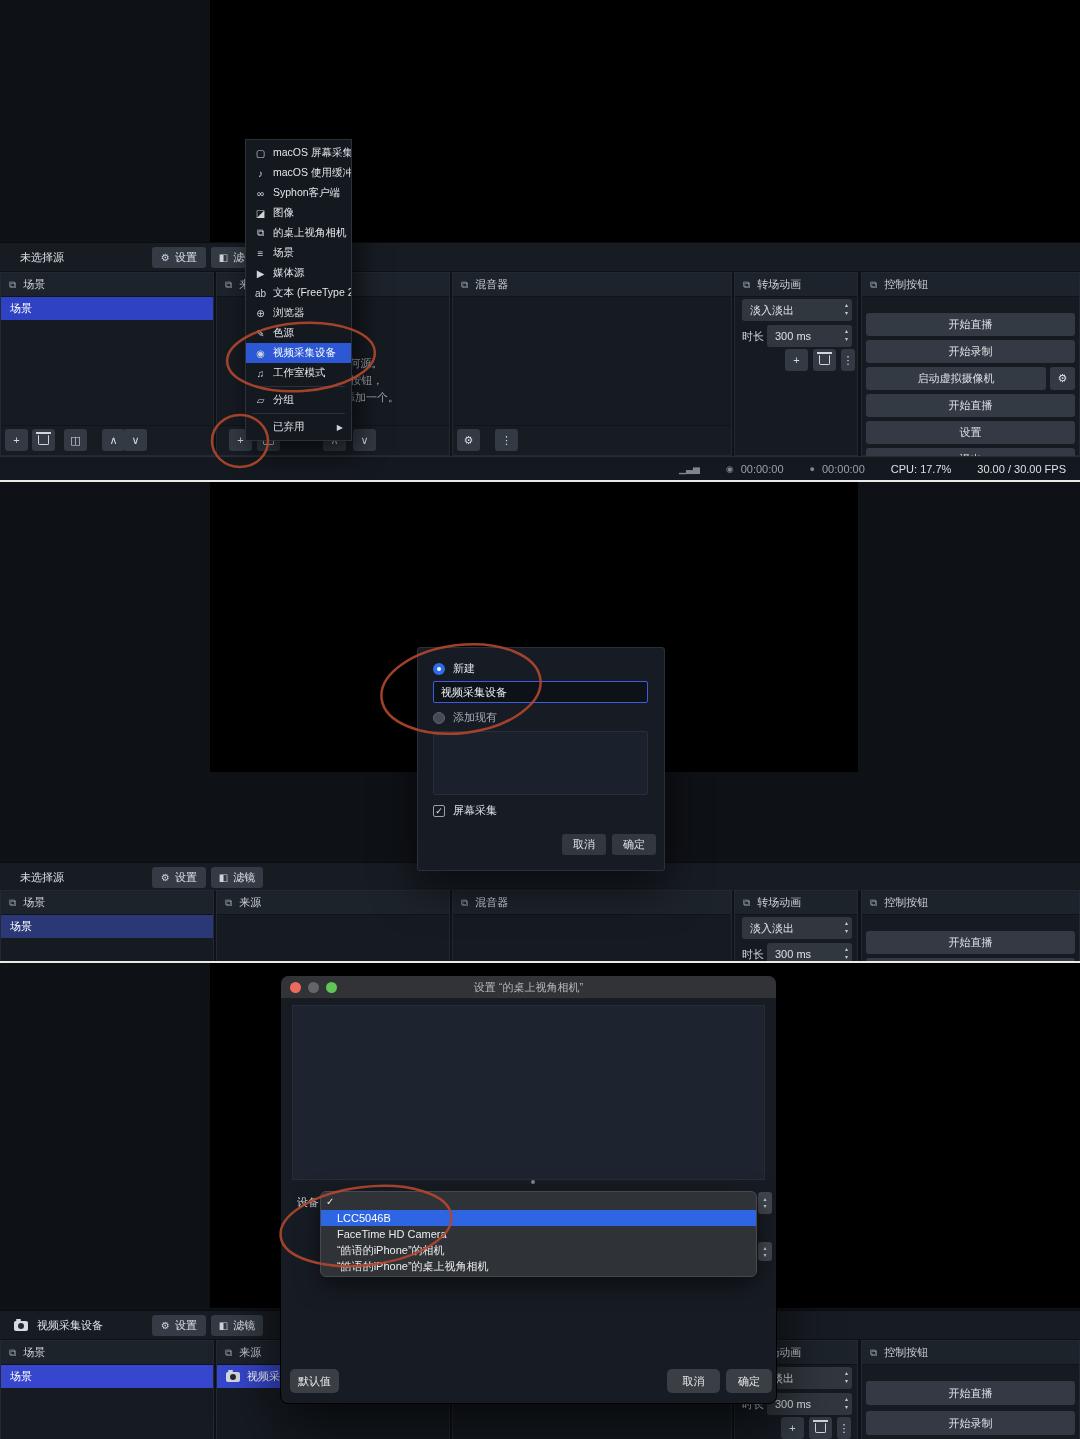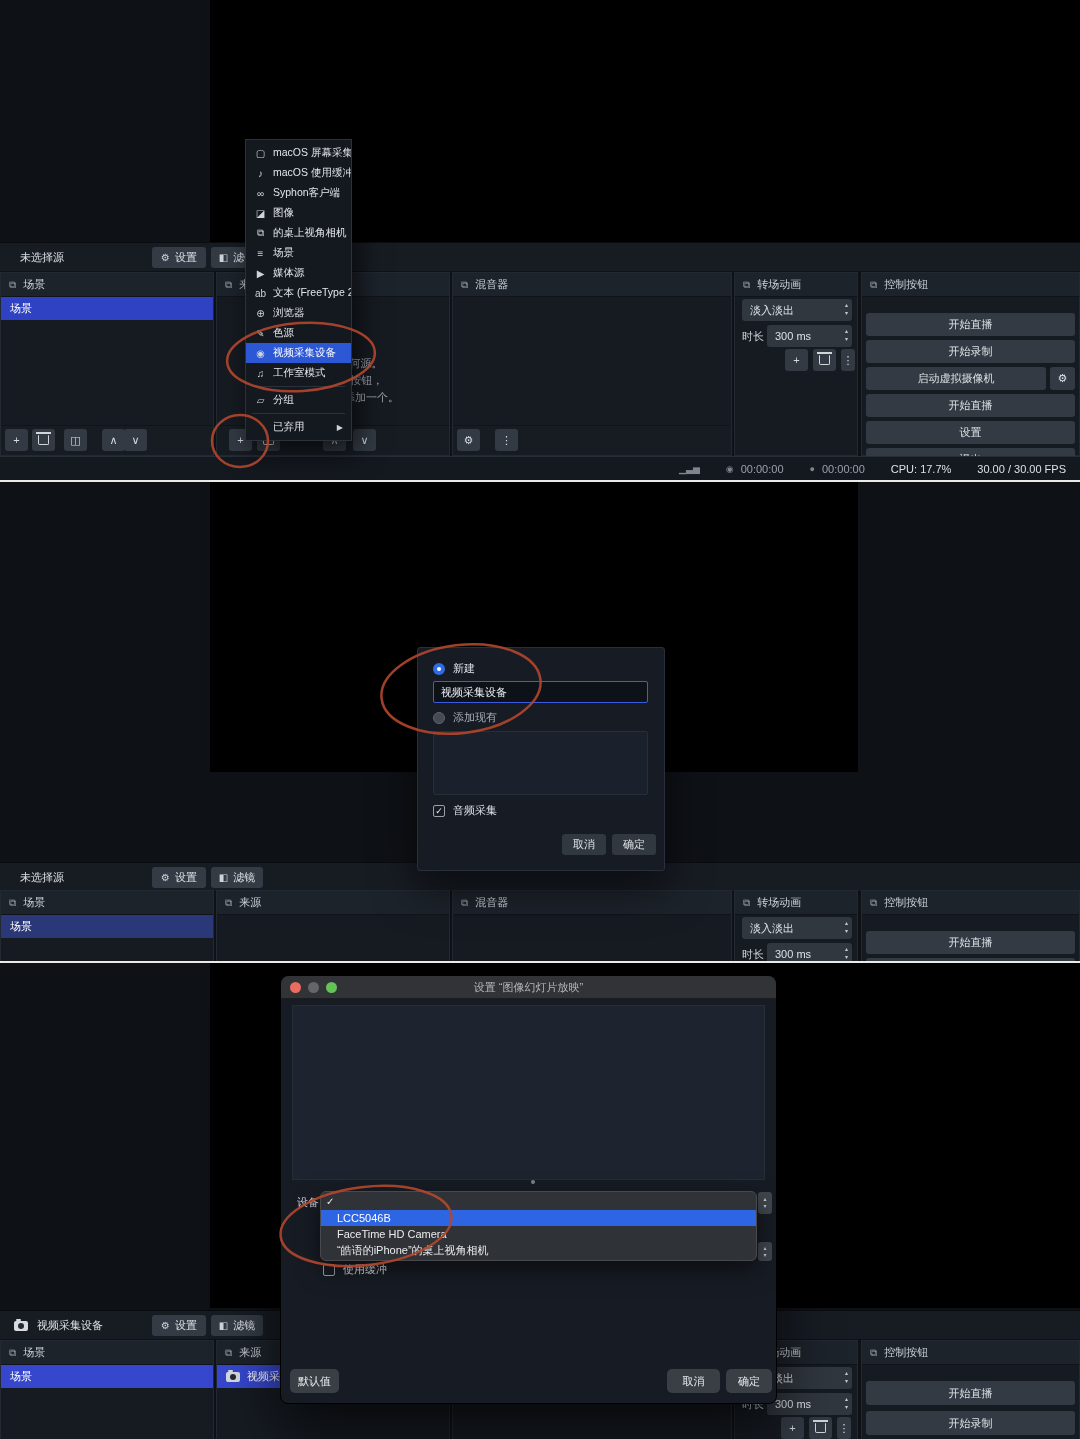--- a/index.html
+++ b/index.html
@@ -420,21 +420,21 @@
       <span>新建</span>
     </div>
     <div class="txtin">视频采集设备</div>
     <div class="dlgrow" style="left:15px;top:62px;color:#aab0b7">
       <span class="radio off"></span>
       <span>添加现有</span>
     </div>
     <div class="listbox"></div>
     <div class="dlgrow" style="left:15px;top:155px">
       <span class="cbx">✓</span>
-      <span>音频采集</span>
+      <span>屏幕采集</span>
     </div>
     <div class="dbtn" style="left:144px;top:186px;width:44px">取消</div>
     <div class="dbtn" style="left:194px;top:186px;width:44px">确定</div>
   </div>
 
   <svg class="annsvg" width="1080" height="479">
     <ellipse class="ann" cx="461" cy="207" rx="80" ry="44" fill="none" stroke-width="2.5" opacity="0.9" transform="rotate(-7 461 207)" stroke="#b2472e"></ellipse>
   </svg>
 </div>
 <div class="divider" style="top:961px"></div>
@@ -529,21 +529,21 @@
           <div class="cbtn gearbtn">⚙</div>
         </div>
       </div>
   </div>
 
   <div class="macwin">
     <div class="titlebar">
       <span class="tl" style="left:9px;background:#ed6a5f"></span>
       <span class="tl" style="left:27px;background:#62666b"></span>
       <span class="tl" style="left:45px;background:#61c454"></span>
-      <span>设置 “图像幻灯片放映”</span>
+      <span>设置 “的桌上视角相机”</span>
     </div>
     <div class="preview"></div>
     <div class="previewdot"></div>
     <span class="maclbl" style="left:16px;top:219px">设备</span>
     <div class="nub" style="top:216px;height:22px">
       <span>▴</span>
         <span>▾</span>
     </div>
     <div class="nub" style="top:266px;height:19px">
       <span>▴</span>
@@ -557,19 +557,20 @@
     <div class="macbtn" style="left:386px;width:53px">取消</div>
     <div class="macbtn" style="left:445px;width:46px">确定</div>
   </div>
 
   <div class="ddmenu">
     <div class="ddrow">
       <span class="chk">✓</span>
     </div>
   <div class="ddrow sel">LCC5046B</div>
       <div class="ddrow">FaceTime HD Camera</div>
+      <div class="ddrow">“皓语的iPhone”的相机</div>
       <div class="ddrow">“皓语的iPhone”的桌上视角相机</div>
     </div>
 
   <svg class="annsvg" width="1080" height="476">
     <ellipse class="ann" cx="366" cy="263" rx="86" ry="39" fill="none" stroke-width="2.5" opacity="0.9" transform="rotate(-7 366 263)" stroke="#b2472e"></ellipse>
   </svg>
 </div>
 
 </body></html>

